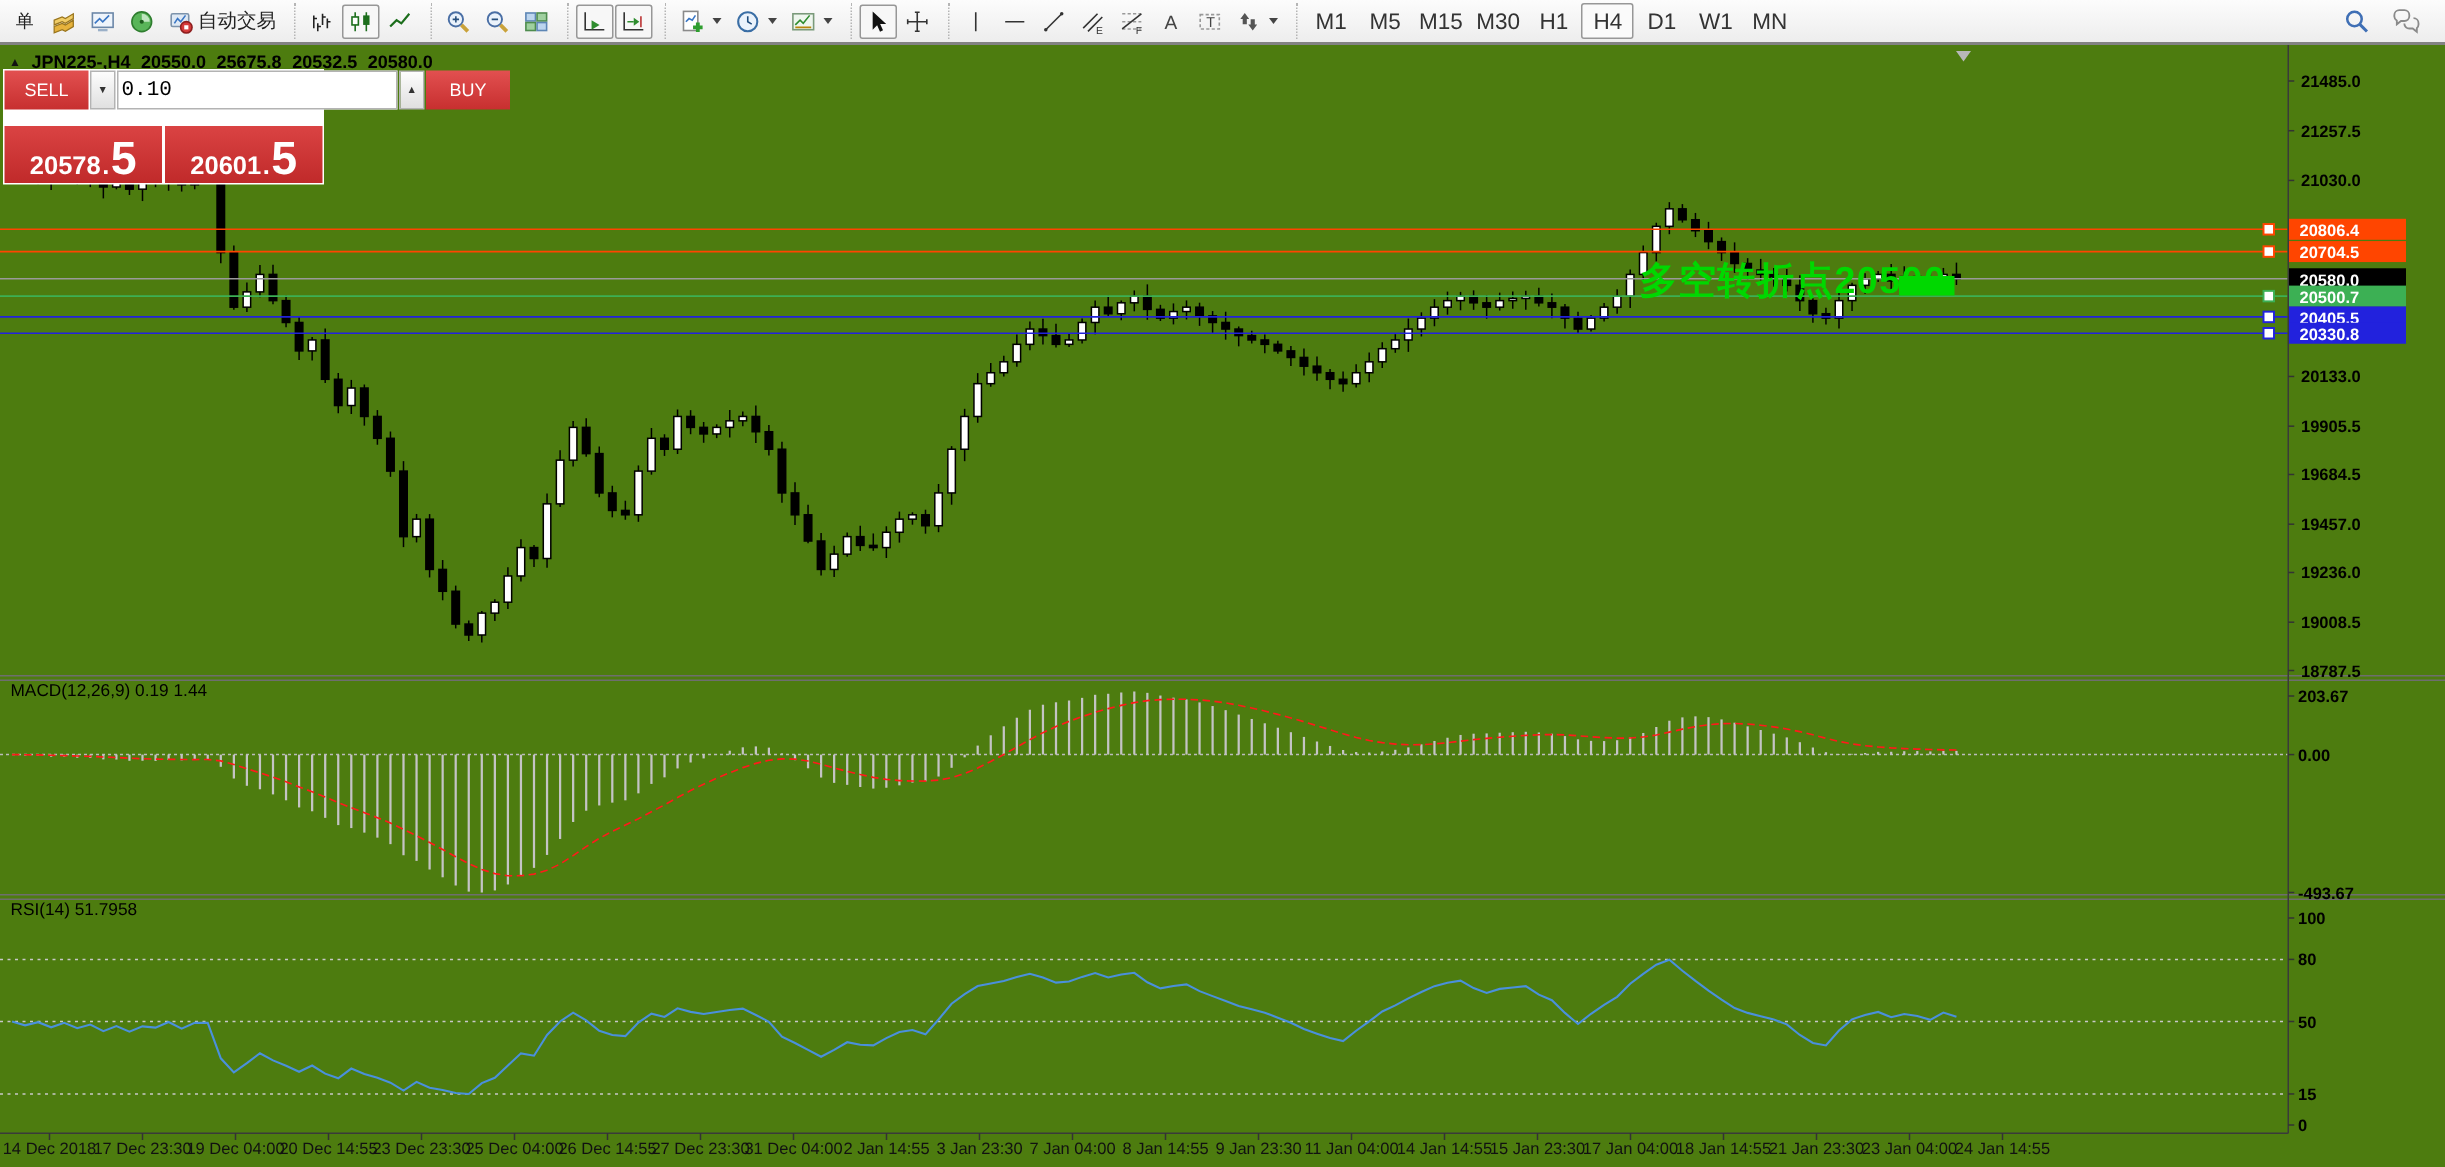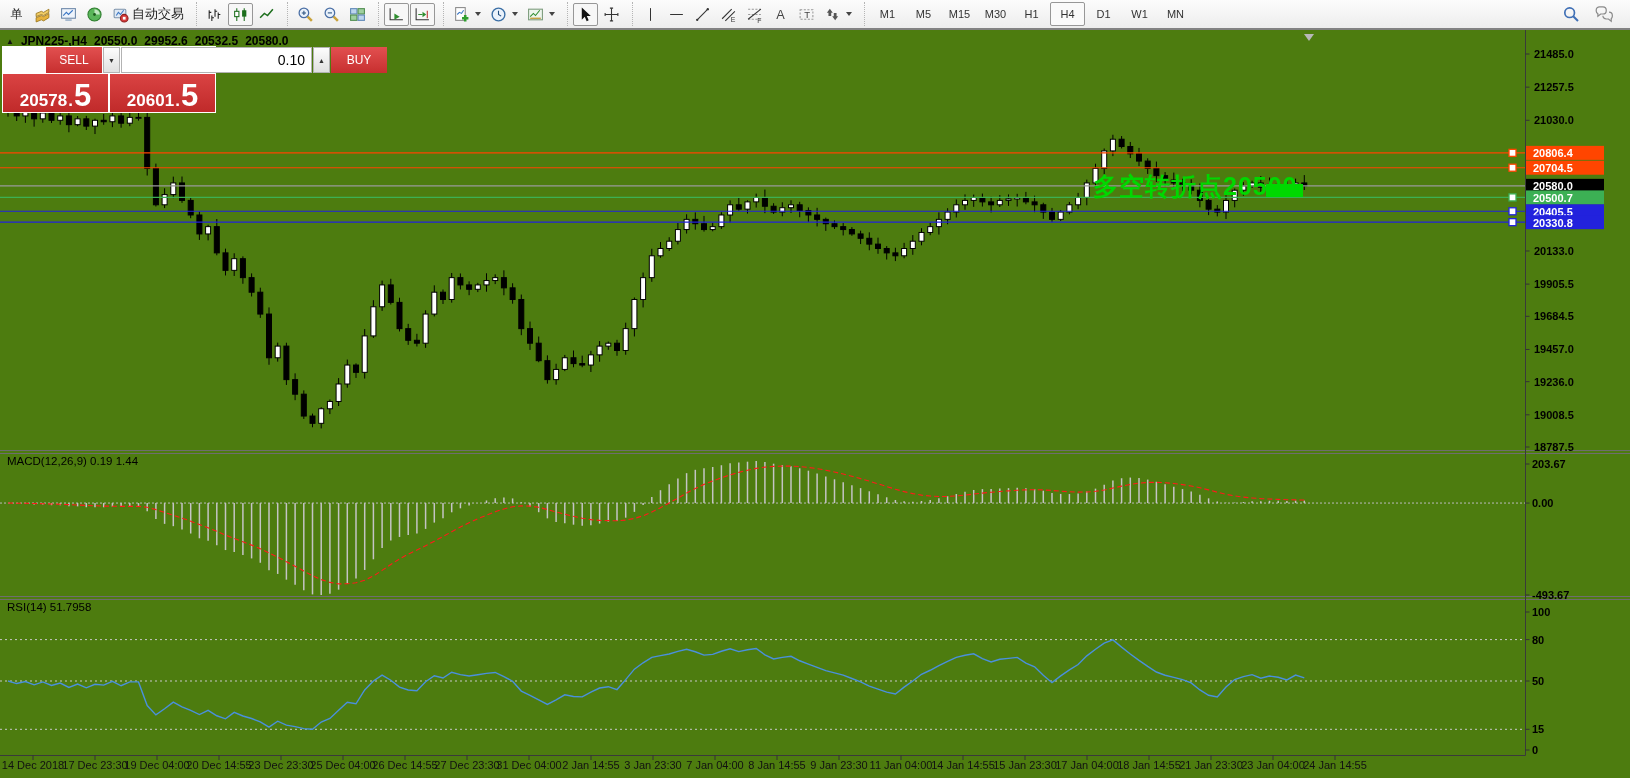--- a/index.html
+++ b/index.html
@@ -9,37 +9,37 @@
     background:linear-gradient(#fcfcfc,#ededed);border-bottom:2px solid #828282;
     display:flex;align-items:center;padding:0 4px;gap:1px;}
   .tb-btn{height:23px;min-width:25px;display:flex;align-items:center;justify-content:center;
     border:1px solid transparent;border-radius:2px;font-size:12px;color:#222;gap:3px;padding:0 3px;box-sizing:border-box;}
   .tb-btn.active{border-color:#979797;background:#f7f7f7;}
   .tb-sep{width:6px;height:24px;border-right:1px dotted #b5b5b5;margin:0 4px 0 1px;}
   .caret{width:0;height:0;border-left:3.5px solid transparent;border-right:3.5px solid transparent;
     border-top:4px solid #444;margin-left:2px;}
   .tb-right{margin-left:auto;display:flex;align-items:center;gap:6px;padding-right:8px;}
   .tf-btn{height:22px;min-width:27px;display:flex;align-items:center;justify-content:center;
-    font-size:11px;color:#333;border:1px solid transparent;border-radius:2px;padding:0 3px;}
+    font-size:15px;color:#333;border:1px solid transparent;border-radius:2px;padding:0 3px;}
   .tf-btn.active{border-color:#979797;background:#fafafa;}
   .tb-btn svg{display:block}
   
   .chart-header{position:absolute;left:6px;top:34px;font-size:12px;font-weight:600;color:#000;
     display:flex;align-items:center;gap:7px;z-index:5;}
   .collapse{font-size:8px;color:#111;}
   .trade-panel{position:absolute;left:3px;top:47px;width:212px;z-index:6;background:#fff;
     box-shadow:0 0 0 1px #fff;}
-  .tp-row1{display:flex;height:26px;gap:1px;padding-left:43px;}
+  .tp-row1{display:flex;height:26px;gap:1px;}
   .sell-btn,.buy-btn{flex:0 0 56px;background:linear-gradient(#e25050,#c72f2f);color:#fff;
     font-size:12px;font-weight:400;display:flex;align-items:center;justify-content:center;cursor:pointer;}
   .spin{flex:0 0 17px;background:linear-gradient(#fdfdfd,#e0e0e0);border:1px solid #b3b3b3;
     display:flex;align-items:center;justify-content:center;font-size:7px;color:#333;box-sizing:border-box;}
-  .vol-input{flex:1;border:1px solid #b3b3b3;font-size:14px;text-align:right;padding-right:6px;
-    font-family:Liberation Sans, sans-serif;box-sizing:border-box;outline:none;}
-  .tp-row2{display:flex;height:38px;gap:2px;margin-top:1px;}
+  .vol-input{flex:1;border:1px solid #b3b3b3;font-size:14px;padding-right:6px;
+    font-family:Liberation Mono, monospace;box-sizing:border-box;outline:none;}
+  .tp-row2{display:flex;height:38px;gap:2px;margin-top:11px;}
   .price-box{flex:1;background:linear-gradient(#da4343,#c02a2a);color:#fff;display:flex;
     align-items:flex-end;justify-content:center;padding-bottom:4px;cursor:pointer;}
   .p-main{font-size:17px;font-weight:700;line-height:15px;}
   .p-dot{font-size:17px;font-weight:700;line-height:15px;margin:0 1px;}
   .p-big{font-size:31px;font-weight:700;line-height:24px;}
   .ind-label{position:absolute;font-size:11.5px;color:#000;z-index:4;text-align:center;}
   .annotation{position:absolute;left:1093px;top:170px;font-size:25px;font-weight:700;
     color:#00d800;z-index:4;white-space:nowrap;letter-spacing:1px;}
   .green-box{position:absolute;left:1266px;top:184px;width:37px;height:13px;background:#00d800;z-index:4;}
   svg text{font-family:"Liberation Sans","DejaVu Sans",sans-serif;}
@@ -871,21 +871,21 @@
       <rect x="1526" y="185.1559221501391" width="78" height="14" fill="#2222dd"></rect>
       <text x="1533" y="196.6559221501391" font-size="11" font-weight="600" fill="#fff">20330.8</text>
       <path d="M1304 4 L1314 4 L1309 11 Z" fill="#b8b8b8"></path>
     </svg>
 </div>
 
 <div class="chart-header">
   <span class="collapse">▲</span>
   <span>JPN225-,H4</span>
   <span>20550.0</span>
-  <span>29952.6</span>
+  <span>25675.8</span>
   <span>20532.5</span>
   <span>20580.0</span>
 </div>
 
 <div class="trade-panel">
   <div class="tp-row1">
     <div class="sell-btn">SELL</div>
     <div class="spin">▼</div>
     <input class="vol-input" value="0.10" style="">
     <div class="spin">▲</div>

